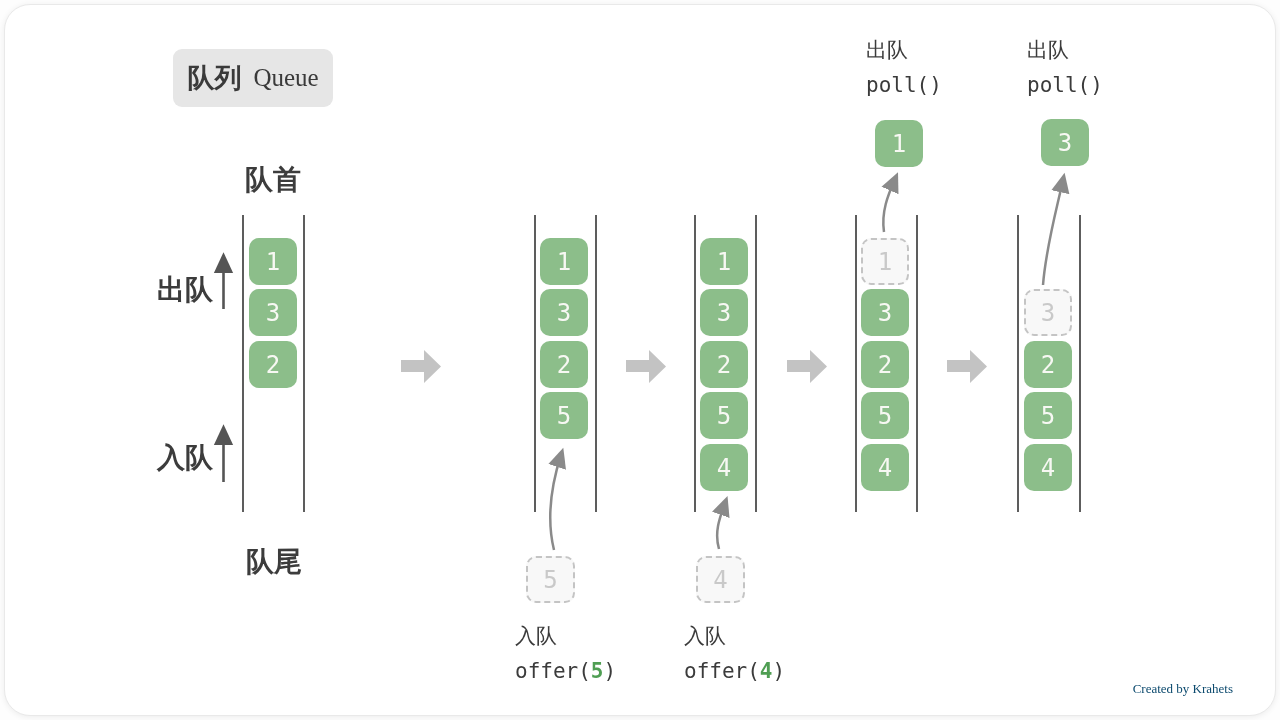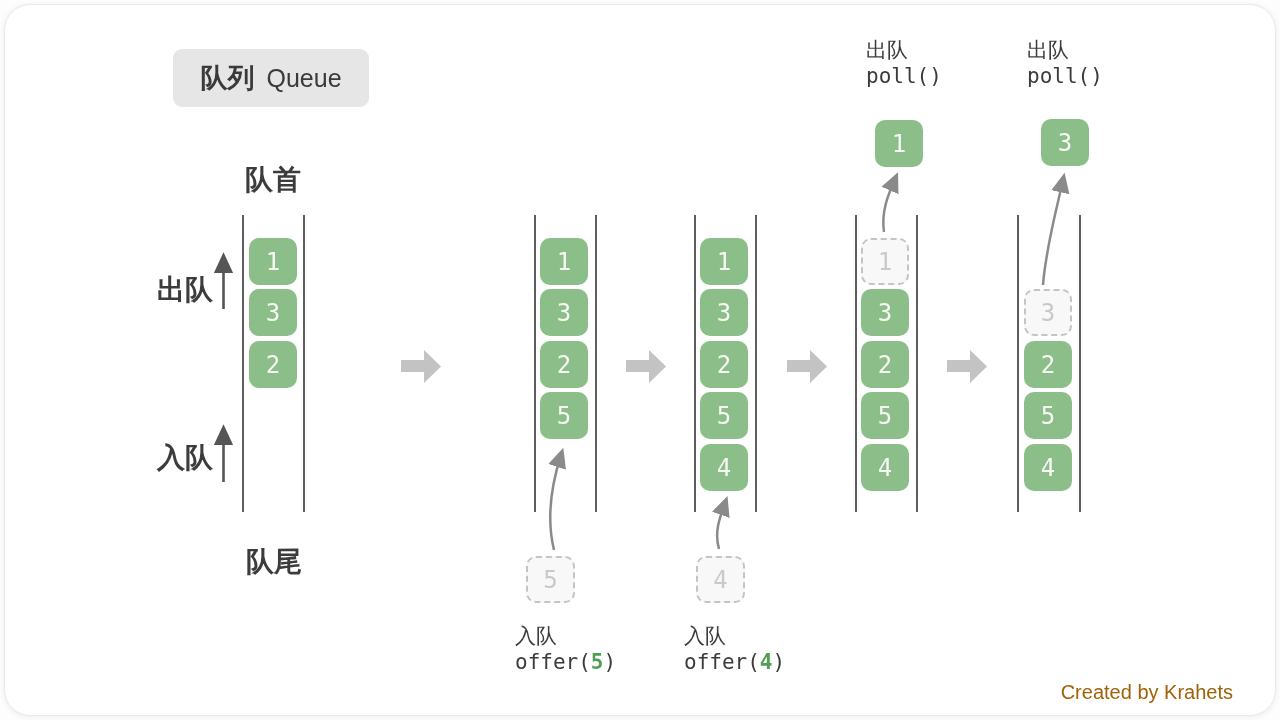--- a/index.html
+++ b/index.html
@@ -6,48 +6,48 @@
   html,body { width:1280px; height:720px; background:#fdfdfd; overflow:hidden; }
   body { font-family:"Liberation Sans", sans-serif; color:#3b3b3b; position:relative; }
 
   .canvas {
     position:absolute; left:4px; top:4px; width:1272px; height:712px;
     background:#ffffff; border:1px solid #e9e9e9; border-radius:26px;
     box-shadow:0 1px 6px rgba(0,0,0,.07);
   }
 
   .badge {
-    position:absolute; left:168px; top:44px; width:196px; height:58px;
+    position:absolute; left:168px; top:44px; width:160px; height:58px;
     background:#e6e6e6; border-radius:9px;
     display:flex; align-items:center; justify-content:center; gap:12px;
   }
   .badge .zh { font-size:27px; font-weight:bold; color:#3a3a3a; }
-  .badge .en { font-size:25px; font-family:Liberation Sans, sans-serif; color:#3a3a3a; }
+  .badge .en { font-size:25px; font-family:Liberation Serif, serif; color:#3a3a3a; }
 
   .lbl { position:absolute; font-size:28px; font-weight:bold; color:#3c3c3c; white-space:nowrap; }
   .lbl.centered { transform:translateX(-50%); }
 
   .rail { position:absolute; top:210px; width:1.6px; height:297px; background:#5d5d5d; }
 
   .cell {
     position:absolute; width:48px; height:47px; border-radius:10px;
     background:#8cbe8a; color:#f7f8f3;
     display:flex; align-items:center; justify-content:center;
     font-family:"DejaVu Sans Mono", monospace; font-size:24px;
   }
   .cell.dashed {
     background:#f8f8f8; border:2px dashed #c4c4c4; color:#c9c9c9;
   }
 
   .op { position:absolute; white-space:nowrap; }
   .op .op-zh { font-size:21px; color:#3b3b3b; line-height:26px; }
-  .op .op-code { font-family:"DejaVu Sans Mono", monospace; font-size:21px; color:#3b3b3b; line-height:26px; }
+  .op .op-code { font-family:"DejaVu Sans Mono", monospace; font-size:21px; color:#3b3b3b; line-height:26px; margin-top:9px; }
   .op .op-arg { color:#4f9e53; font-weight:bold; }
 
-  .watermark { position:absolute; right:42px; top:676px; font-family:Liberation Sans, sans-serif; font-size:20px; color:#a16207; }
+  .watermark { position:absolute; right:42px; top:676px; font-family:Liberation Serif, serif; font-size:13px; color:#0c4a6e; }
 
   svg.overlay { position:absolute; left:0; top:0; width:1280px; height:720px; pointer-events:none; }
 </style>
 </head>
 <body>
 
 <div class="canvas">
 
   <div class="badge">
     <span class="zh">队列</span>

